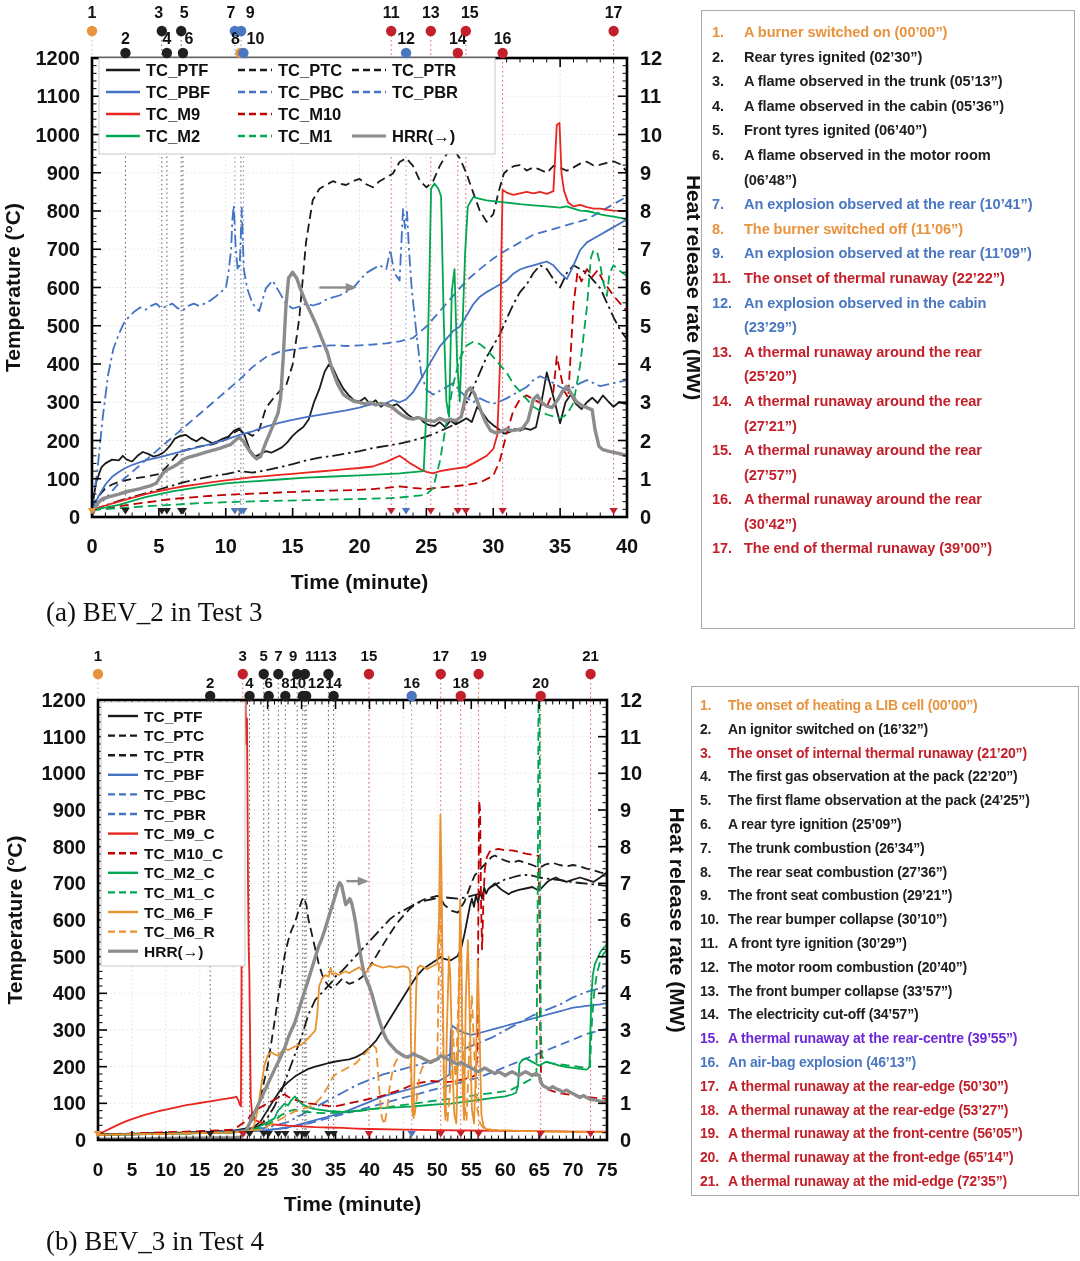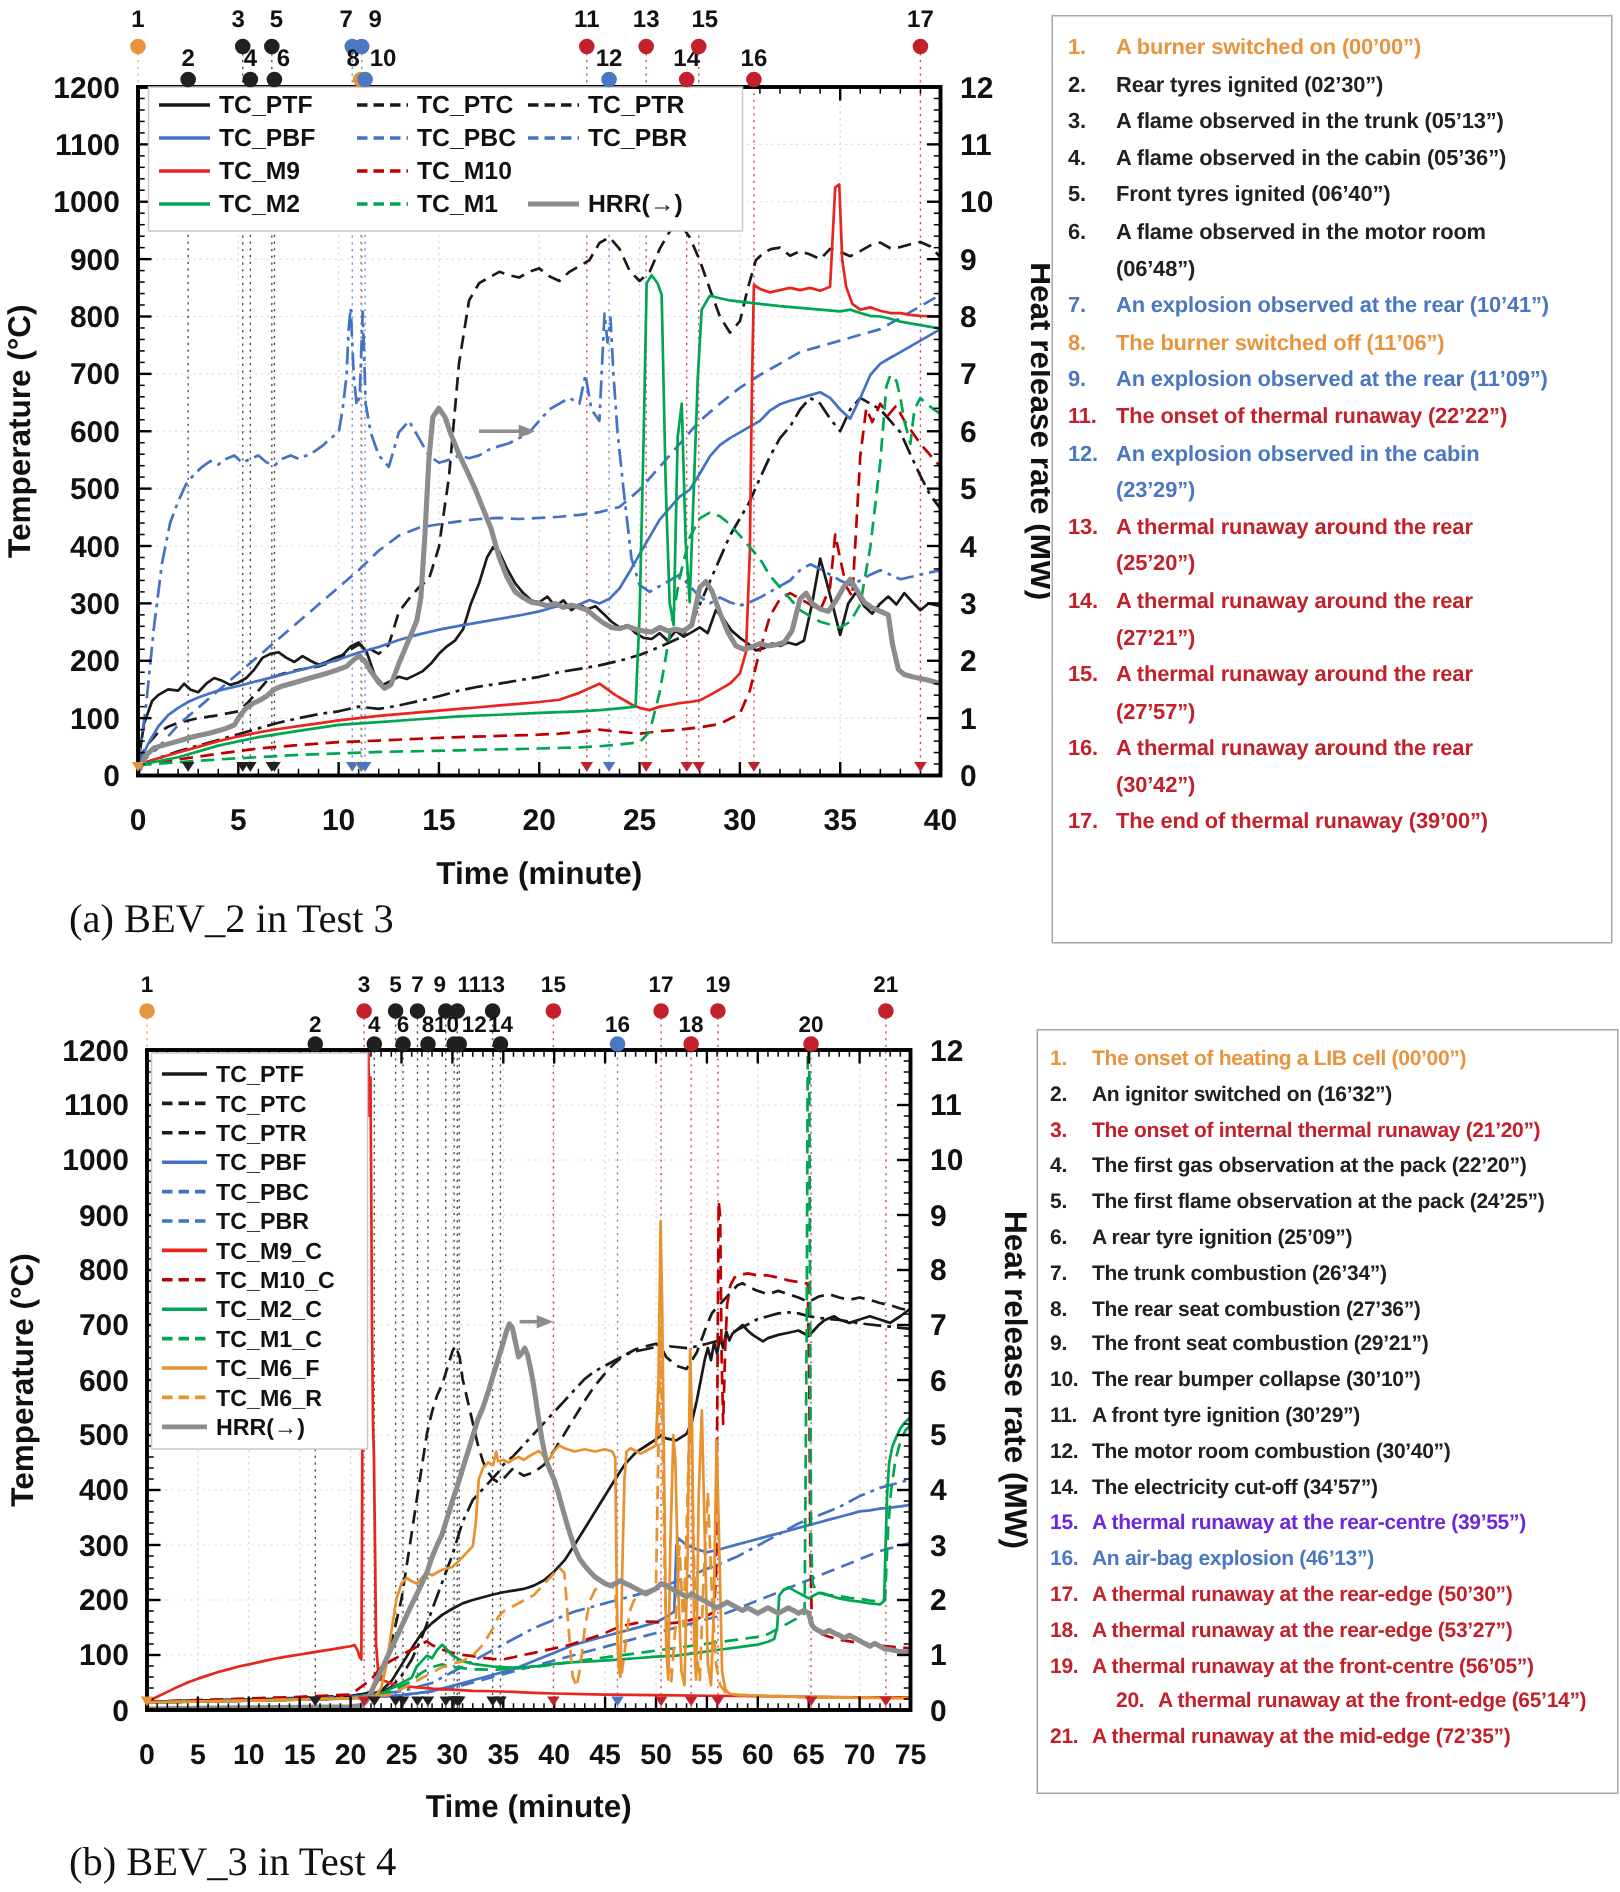--- a/index.html
+++ b/index.html
@@ -909,24 +909,25 @@
       <div class="eitem" style="color: rgb(32, 32, 32);"><span class="enum">2.</span><span>An ignitor switched on (16’32”)</span></div>
       <div class="eitem" style="color: rgb(194, 32, 42);"><span class="enum">3.</span><span>The onset of internal thermal runaway (21’20”)</span></div>
       <div class="eitem" style="color: rgb(32, 32, 32);"><span class="enum">4.</span><span>The first gas observation at the pack (22’20”)</span></div>
       <div class="eitem" style="color: rgb(32, 32, 32);"><span class="enum">5.</span><span>The first flame observation at the pack (24’25”)</span></div>
       <div class="eitem" style="color: rgb(32, 32, 32);"><span class="enum">6.</span><span>A rear tyre ignition (25’09”)</span></div>
       <div class="eitem" style="color: rgb(32, 32, 32);"><span class="enum">7.</span><span>The trunk combustion (26’34”)</span></div>
       <div class="eitem" style="color: rgb(32, 32, 32);"><span class="enum">8.</span><span>The rear seat combustion (27’36”)</span></div>
       <div class="eitem" style="color: rgb(32, 32, 32);"><span class="enum">9.</span><span>The front seat combustion (29’21”)</span></div>
       <div class="eitem" style="color: rgb(32, 32, 32);"><span class="enum">10.</span><span>The rear bumper collapse (30’10”)</span></div>
       <div class="eitem" style="color: rgb(32, 32, 32);"><span class="enum">11.</span><span>A front tyre ignition (30’29”)</span></div>
-      <div class="eitem" style="color: rgb(32, 32, 32);"><span class="enum">12.</span><span>The motor room combustion (30’40”)</span></div>
+      <div class="eitem" style="color: rgb(32, 32, 32);"><span class="enum">12.</span><span>The motor room combustion (20’40”)</span></div>
+      <div class="eitem" style="color: rgb(32, 32, 32);"><span class="enum">13.</span><span>The front bumper collapse (33’57”)</span></div>
       <div class="eitem" style="color: rgb(32, 32, 32);"><span class="enum">14.</span><span>The electricity cut-off (34’57”)</span></div>
       <div class="eitem" style="color: #6d28d9;"><span class="enum">15.</span><span>A thermal runaway at the rear-centre (39’55”)</span></div>
       <div class="eitem" style="color: rgb(74, 119, 192);"><span class="enum">16.</span><span>An air-bag explosion (46’13”)</span></div>
       <div class="eitem" style="color: rgb(194, 32, 42);"><span class="enum">17.</span><span>A thermal runaway at the rear-edge (50’30”)</span></div>
       <div class="eitem" style="color: rgb(194, 32, 42);"><span class="enum">18.</span><span>A thermal runaway at the rear-edge (53’27”)</span></div>
       <div class="eitem" style="color: rgb(194, 32, 42);"><span class="enum">19.</span><span>A thermal runaway at the front-centre (56’05”)</span></div>
-      <div class="eitem" style="color: rgb(194, 32, 42); margin-left: 44px;"><span class="enum">20.</span><span>A thermal runaway at the front-edge (65’14”)</span></div>
+      <div class="eitem" style="color: rgb(194, 32, 42);"><span class="enum">20.</span><span>A thermal runaway at the front-edge (65’14”)</span></div>
       <div class="eitem" style="color: rgb(194, 32, 42);"><span class="enum">21.</span><span>A thermal runaway at the mid-edge (72’35”)</span></div>
     </div>
   <div class="caption" id="cap-b">(b) BEV_3 in Test 4</div>
 </div>
 
 </body></html>

